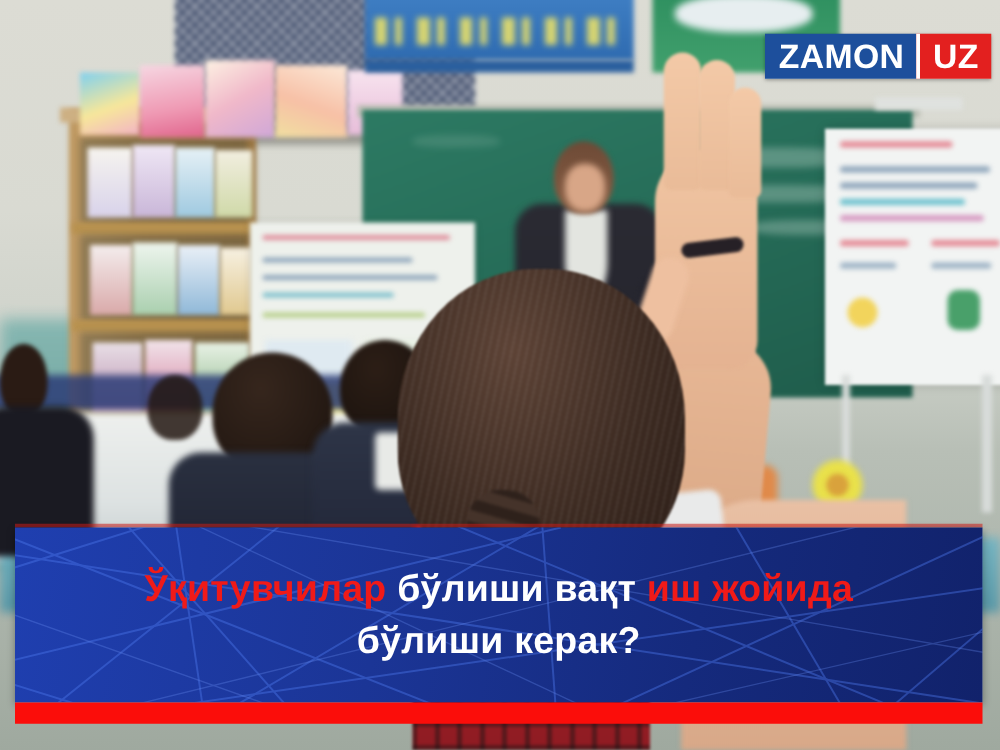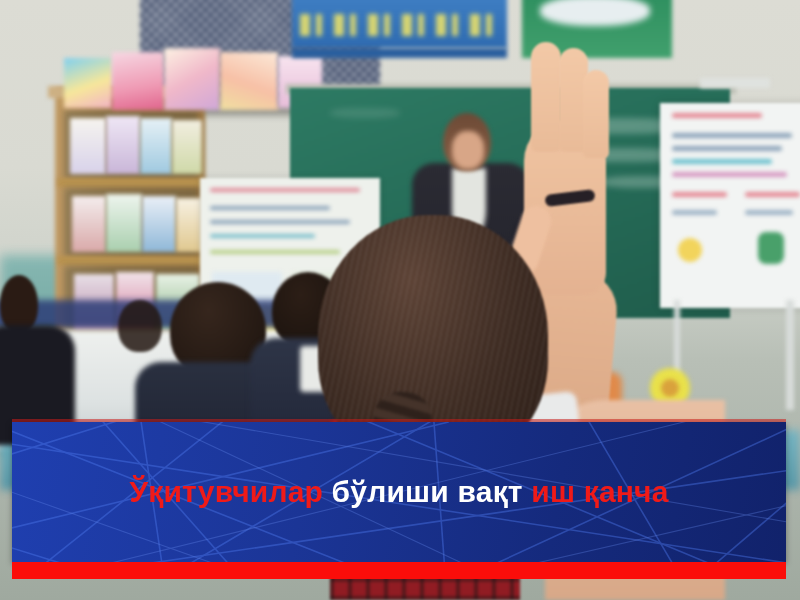--- a/index.html
+++ b/index.html
@@ -613,20 +613,24 @@
     <div class="thumb"></div>
     <div class="bracelet"></div>
 
     <div class="girl-shoulder"></div>
     <div class="girl-collar-w"></div>
     <div class="girl-dress"></div>
     <div class="girl-hair"></div>
     <div class="girl-braid"></div>
   </div>
 
+  <div class="logo">
+    <div class="logo-zamon">ZAMON</div>
+    <div class="logo-uz">UZ</div>
+  </div>
 
   <div class="banner-top-accent"></div>
 
   <div class="banner">
     <div class="banner-lines">
       <svg viewBox="0 0 900 260" preserveAspectRatio="none" aria-hidden="true">
         <g stroke="#4f7aee" stroke-width="1.6" fill="none" opacity="0.55">
           <line x1="-40" y1="30" x2="520" y2="250"></line>
           <line x1="-30" y1="120" x2="420" y2="-20"></line>
           <line x1="20" y1="260" x2="360" y2="-10"></line>
@@ -647,19 +651,20 @@
           <line x1="-40" y1="10" x2="900" y2="170"></line>
           <line x1="-40" y1="250" x2="900" y2="20"></line>
           <line x1="60" y1="-10" x2="640" y2="260"></line>
           <line x1="330" y1="260" x2="900" y2="130"></line>
           <line x1="-40" y1="95" x2="430" y2="260"></line>
         </g>
       </svg>
     </div>
 
     <div class="headline">
-      <div class="headline-line"><span class="hl-red">Ўқитувчилар </span><span class="hl-white">бўлиши вақт </span><span class="hl-red">иш қанча</span></div>
+      <div class="headline-line"><span class="hl-red">Ўқитувчилар </span><span class="hl-white">бўлиши вақт </span><span class="hl-red">иш жойида</span></div>
+      <div class="headline-line hl-white">бўлиши керак?</div>
     </div>
   </div>
 
   <div class="banner-stripe"></div>
 
 </div>
 
 </body></html>

